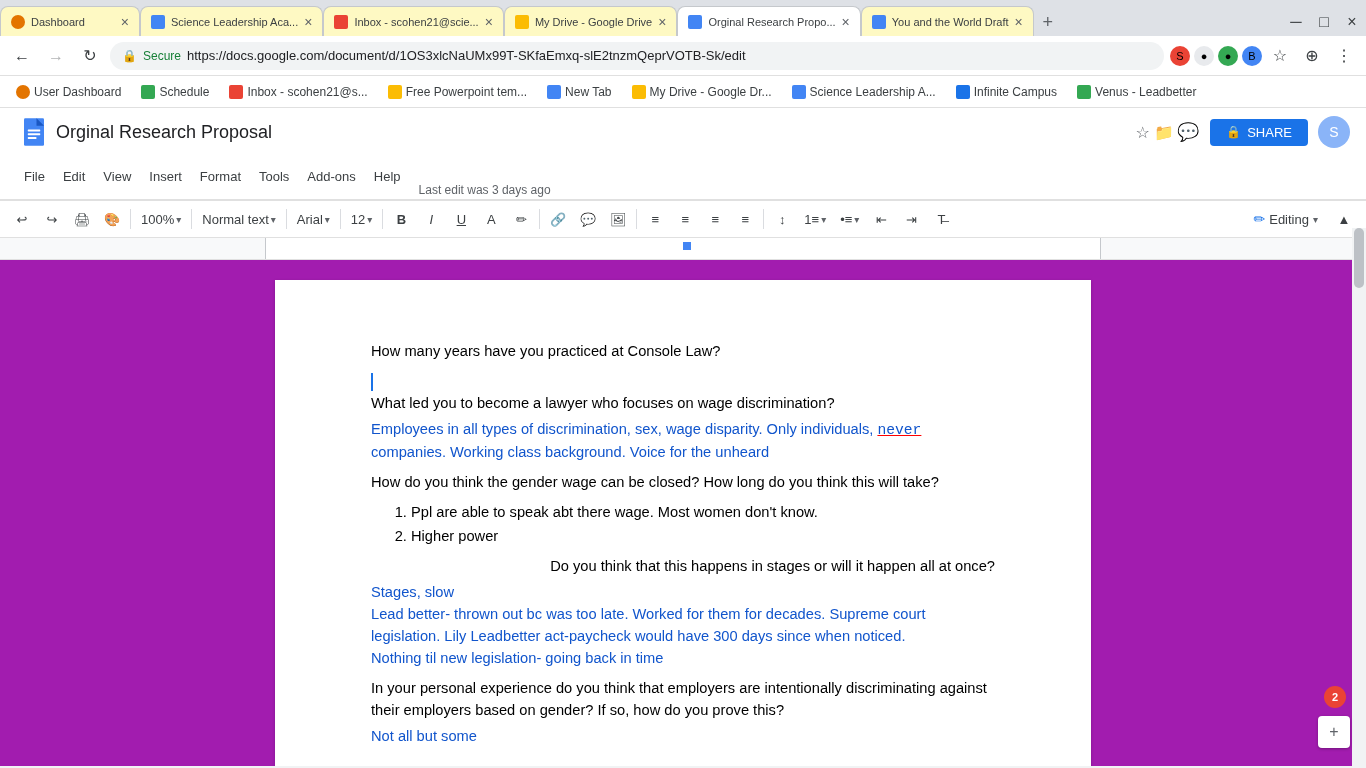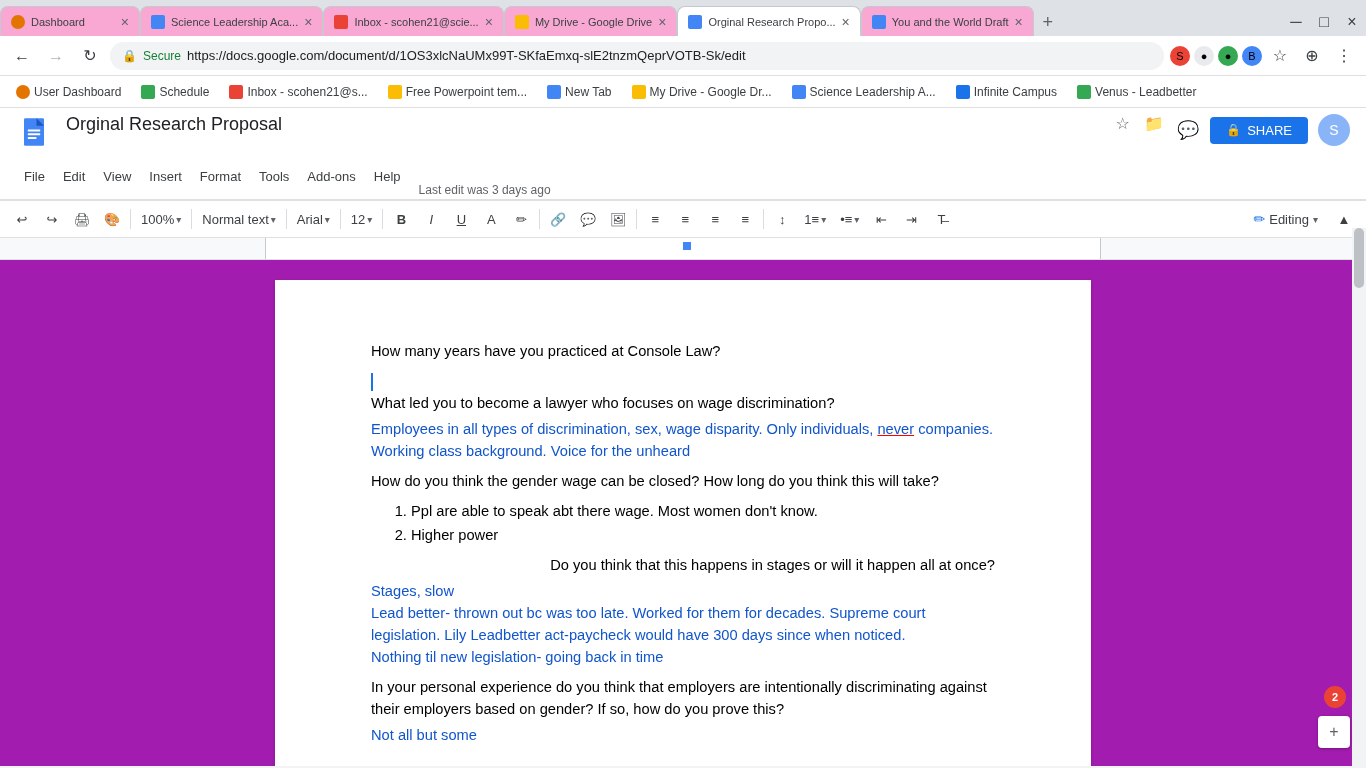--- a/index.html
+++ b/index.html
@@ -3,21 +3,21 @@
   <meta charset="utf-8">
   <style>
     * { box-sizing: border-box; margin: 0; padding: 0; }
     body { font-family: Arial, sans-serif; font-size: 13px; background: #f1f3f4; overflow: hidden; }
 
     
     .browser-chrome { background: #dee1e6; width: 1366px; }
 
     
     .tab-bar { display: flex; align-items: flex-end; background: #dee1e6; padding: 6px 0 0 0; height: 36px; }
-    .tab { display: flex; align-items: center; height: 30px; padding: 0 10px; background: #f9a8d4; border-radius: 8px 8px 0 0; font-size: 12px; color: #3c4043; min-width: 140px; max-width: 200px; border: 1px solid #c5c8cc; border-bottom: none; cursor: pointer; gap: 6px; }
+    .tab { display: flex; align-items: center; height: 30px; padding: 0 10px; background: #fef9c3; border-radius: 8px 8px 0 0; font-size: 12px; color: #3c4043; min-width: 140px; max-width: 200px; border: 1px solid #c5c8cc; border-bottom: none; cursor: pointer; gap: 6px; }
     .tab.active { background: #fff; z-index: 2; }
     .tab-favicon { width: 14px; height: 14px; border-radius: 2px; flex-shrink: 0; }
     .tab-label { flex: 1; overflow: hidden; text-overflow: ellipsis; white-space: nowrap; font-size: 11px; }
     .tab-close { font-size: 14px; color: #5f6368; cursor: pointer; }
     .tab-new { width: 28px; height: 28px; display: flex; align-items: center; justify-content: center; font-size: 18px; color: #5f6368; cursor: pointer; }
 
     
     .address-bar { background: #fff; height: 40px; display: flex; align-items: center; padding: 0 8px; gap: 6px; border-bottom: 1px solid #e0e0e0; }
     .nav-btn { width: 28px; height: 28px; border-radius: 50%; border: none; background: transparent; font-size: 16px; color: #3c4043; cursor: pointer; display: flex; align-items: center; justify-content: center; }
     .url-bar { flex: 1; height: 28px; border-radius: 14px; background: #f1f3f4; border: none; padding: 0 12px; font-size: 13px; color: #202124; display: flex; align-items: center; gap: 6px; }
@@ -26,21 +26,21 @@
     .ext-icons { display: flex; gap: 4px; align-items: center; }
     .ext-icon { width: 20px; height: 20px; border-radius: 50%; display: flex; align-items: center; justify-content: center; font-size: 11px; }
 
     
     .bookmarks-bar { background: #fff; height: 32px; display: flex; align-items: center; padding: 0 8px; gap: 4px; border-bottom: 1px solid #e0e0e0; overflow: hidden; }
     .bookmark-item { display: flex; align-items: center; gap: 4px; padding: 2px 8px; border-radius: 4px; cursor: pointer; font-size: 12px; color: #3c4043; white-space: nowrap; }
     .bm-icon { width: 14px; height: 14px; border-radius: 2px; flex-shrink: 0; }
 
     
     .gdocs-header { background: #fff; padding: 6px 16px 0; border-bottom: 1px solid #e0e0e0; }
-    .gdocs-title-row { display: flex; align-items: flex-start; gap: 14px; padding-bottom: 4px; }
+    .gdocs-title-row { display: flex; align-items: center; gap: 4px; padding-bottom: 4px; }
     .gdocs-logo { width: 36px; height: 36px; display: flex; align-items: center; justify-content: center; }
     .gdocs-logo svg { width: 30px; height: 30px; }
     .gdocs-title { font-size: 18px; color: #202124; flex: 1; }
     .star-icon, .folder-icon { color: #5f6368; font-size: 16px; cursor: pointer; }
     .header-right { display: flex; align-items: center; gap: 10px; margin-left: auto; }
     .comment-icon { color: #5f6368; font-size: 18px; cursor: pointer; }
     .share-btn { background: #1a73e8; color: #fff; border: none; border-radius: 4px; padding: 6px 16px; font-size: 13px; font-weight: 500; cursor: pointer; display: flex; align-items: center; gap: 6px; }
     .share-btn .lock-icon { font-size: 12px; }
     .user-avatar { width: 32px; height: 32px; border-radius: 50%; background: #8ab4f8; display: flex; align-items: center; justify-content: center; color: #fff; font-size: 14px; font-weight: 500; cursor: pointer; }
 
@@ -69,21 +69,21 @@
     .page { background: #fff; width: 816px; min-height: 600px; padding: 60px 96px; box-shadow: 0 1px 3px rgba(0,0,0,0.2); position: relative; }
 
     
     .doc-content { font-family: Arial, sans-serif; font-size: 11pt; line-height: 1.5; color: #000; }
     .doc-question { color: #000; margin-bottom: 8px; }
     .doc-list { margin-left: 40px; color: #000; }
     .doc-list li { margin-bottom: 2px; }
     .cursor-line { display: block; width: 2px; height: 18px; background: #1a73e8; display: inline-block; vertical-align: middle; animation: blink 1s step-end infinite; }
     @keyframes blink { 50% { opacity: 0; } }
     .blue-text { color: #1155cc; }
-    .underline-red { text-decoration: underline; text-decoration-color: red; }
+    .underline-red { text-decoration: underline; text-decoration-color: red; font-family: Liberation Mono, monospace; }
 
     
     .scrollbar-area { position: fixed; right: 0; top: 228px; bottom: 0; width: 14px; background: #f1f3f4; }
     .scrollbar-thumb { position: absolute; top: 0; width: 10px; left: 2px; height: 60px; background: #bdc1c6; border-radius: 5px; }
 
     
     .bottom-right-btns { position: fixed; right: 16px; bottom: 20px; display: flex; flex-direction: column; gap: 8px; }
     .br-btn { width: 32px; height: 32px; background: #fff; border-radius: 4px; box-shadow: 0 1px 3px rgba(0,0,0,0.3); display: flex; align-items: center; justify-content: center; cursor: pointer; font-size: 16px; color: #5f6368; }
     .comment-count-badge { position: fixed; right: 16px; bottom: 60px; background: #ea4335; color: #fff; border-radius: 50%; width: 22px; height: 22px; display: flex; align-items: center; justify-content: center; font-size: 11px; font-weight: 600; }
   </style>

